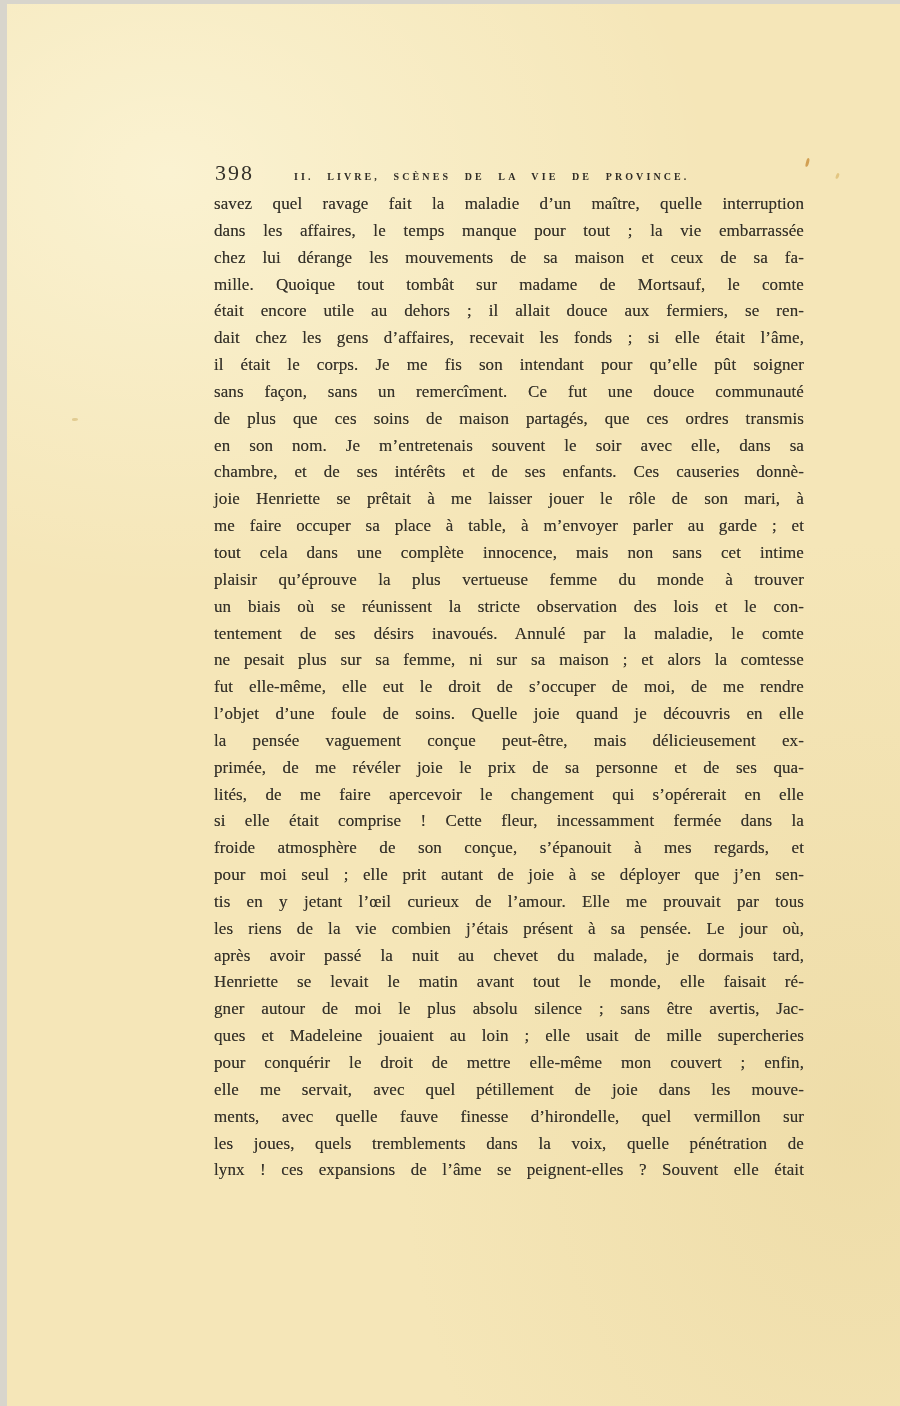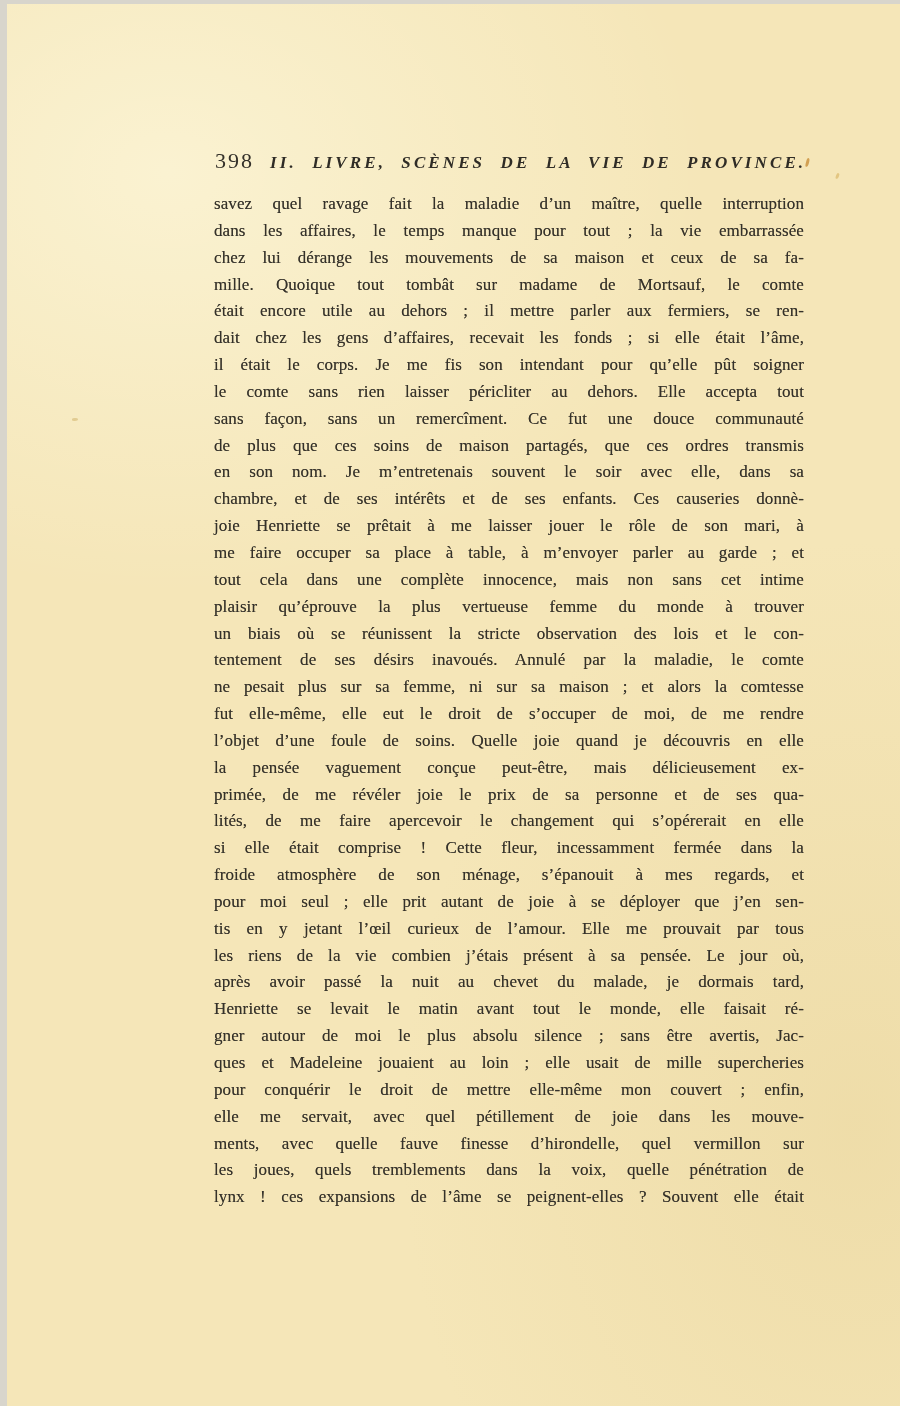--- a/index.html
+++ b/index.html
@@ -15,36 +15,35 @@
     font-family:"Liberation Serif", serif;
   }
   .paper{
     position:absolute;left:7px;top:4px;right:0;bottom:0;
     background:
       radial-gradient(ellipse 900px 700px at 18% 12%, rgba(255,252,230,0.55), rgba(255,252,230,0) 60%),
       radial-gradient(ellipse 700px 900px at 95% 80%, rgba(226,203,140,0.35), rgba(226,203,140,0) 65%),
       var(--paper);
   }
   .page-header{
-    position:absolute;left:215px;top:148px;width:590px;
+    position:absolute;left:215px;top:160px;width:590px;
     display:flex;align-items:baseline;
     color:var(--ink);
   }
   .page-number{
     font-size:22px;letter-spacing:2px;
     font-weight:400;
   }
   .running-title{
-    margin-left:16px;
+    margin-left:40px;
     flex:1;
-    font-size:17px;font-weight:700;
+    font-size:10px;font-weight:700;
     letter-spacing:3.1px;word-spacing:8px;
     white-space:nowrap;
     color:#2f2c26;
-    font-style:italic;
   }
   .text-block{
     position:absolute;left:214px;top:191px;width:590px;
     color:var(--ink);
   }
   .line{
     font-size:17px;
     line-height:26.85px;height:26.85px;
     text-align:justify;
     text-align-last:justify;
@@ -75,42 +74,41 @@
 <div class="page-header">
   <span class="page-number">398</span>
   <span class="running-title">II. LIVRE, SCÈNES DE LA VIE DE PROVINCE.</span>
 </div>
 
 <div class="text-block">
     <div class="line">savez quel ravage fait la maladie d’un maître, quelle interruption</div>
     <div class="line">dans les affaires, le temps manque pour tout ; la vie embarrassée</div>
     <div class="line">chez lui dérange les mouvements de sa maison et ceux de sa fa-</div>
     <div class="line">mille. Quoique tout tombât sur madame de Mortsauf, le comte</div>
-    <div class="line">était encore utile au dehors ; il mettre parler aux fermiers, se ren-</div>
+    <div class="line">était encore utile au dehors ; il allait douce aux fermiers, se ren-</div>
     <div class="line">dait chez les gens d’affaires, recevait les fonds ; si elle était l’âme,</div>
     <div class="line">il était le corps. Je me fis son intendant pour qu’elle pût soigner</div>
-    <div class="line">le comte sans rien laisser péricliter au dehors. Elle accepta tout</div>
     <div class="line">sans façon, sans un remercîment. Ce fut une douce communauté</div>
     <div class="line">de plus que ces soins de maison partagés, que ces ordres transmis</div>
     <div class="line">en son nom. Je m’entretenais souvent le soir avec elle, dans sa</div>
     <div class="line">chambre, et de ses intérêts et de ses enfants. Ces causeries donnè-</div>
     <div class="line">joie Henriette se prêtait à me laisser jouer le rôle de son mari, à</div>
     <div class="line">me faire occuper sa place à table, à m’envoyer parler au garde ; et</div>
     <div class="line">tout cela dans une complète innocence, mais non sans cet intime</div>
     <div class="line">plaisir qu’éprouve la plus vertueuse femme du monde à trouver</div>
     <div class="line">un biais où se réunissent la stricte observation des lois et le con-</div>
     <div class="line">tentement de ses désirs inavoués. Annulé par la maladie, le comte</div>
     <div class="line">ne pesait plus sur sa femme, ni sur sa maison ; et alors la comtesse</div>
     <div class="line">fut elle-même, elle eut le droit de s’occuper de moi, de me rendre</div>
     <div class="line">l’objet d’une foule de soins. Quelle joie quand je découvris en elle</div>
     <div class="line">la pensée vaguement conçue peut-être, mais délicieusement ex-</div>
     <div class="line">primée, de me révéler joie le prix de sa personne et de ses qua-</div>
     <div class="line">lités, de me faire apercevoir le changement qui s’opérerait en elle</div>
     <div class="line">si elle était comprise ! Cette fleur, incessamment fermée dans la</div>
-    <div class="line">froide atmosphère de son ménage, s’épanouit à mes regards, et</div>
+    <div class="line">froide atmosphère de son conçue, s’épanouit à mes regards, et</div>
     <div class="line">pour moi seul ; elle prit autant de joie à se déployer que j’en sen-</div>
     <div class="line">tis en y jetant l’œil curieux de l’amour. Elle me prouvait par tous</div>
     <div class="line">les riens de la vie combien j’étais présent à sa pensée. Le jour où,</div>
     <div class="line">après avoir passé la nuit au chevet du malade, je dormais tard,</div>
     <div class="line">Henriette se levait le matin avant tout le monde, elle faisait ré-</div>
     <div class="line">gner autour de moi le plus absolu silence ; sans être avertis, Jac-</div>
     <div class="line">ques et Madeleine jouaient au loin ; elle usait de mille supercheries</div>
     <div class="line">pour conquérir le droit de mettre elle-même mon couvert ; enfin,</div>
     <div class="line">elle me servait, avec quel pétillement de joie dans les mouve-</div>
     <div class="line">ments, avec quelle fauve finesse d’hirondelle, quel vermillon sur</div>

